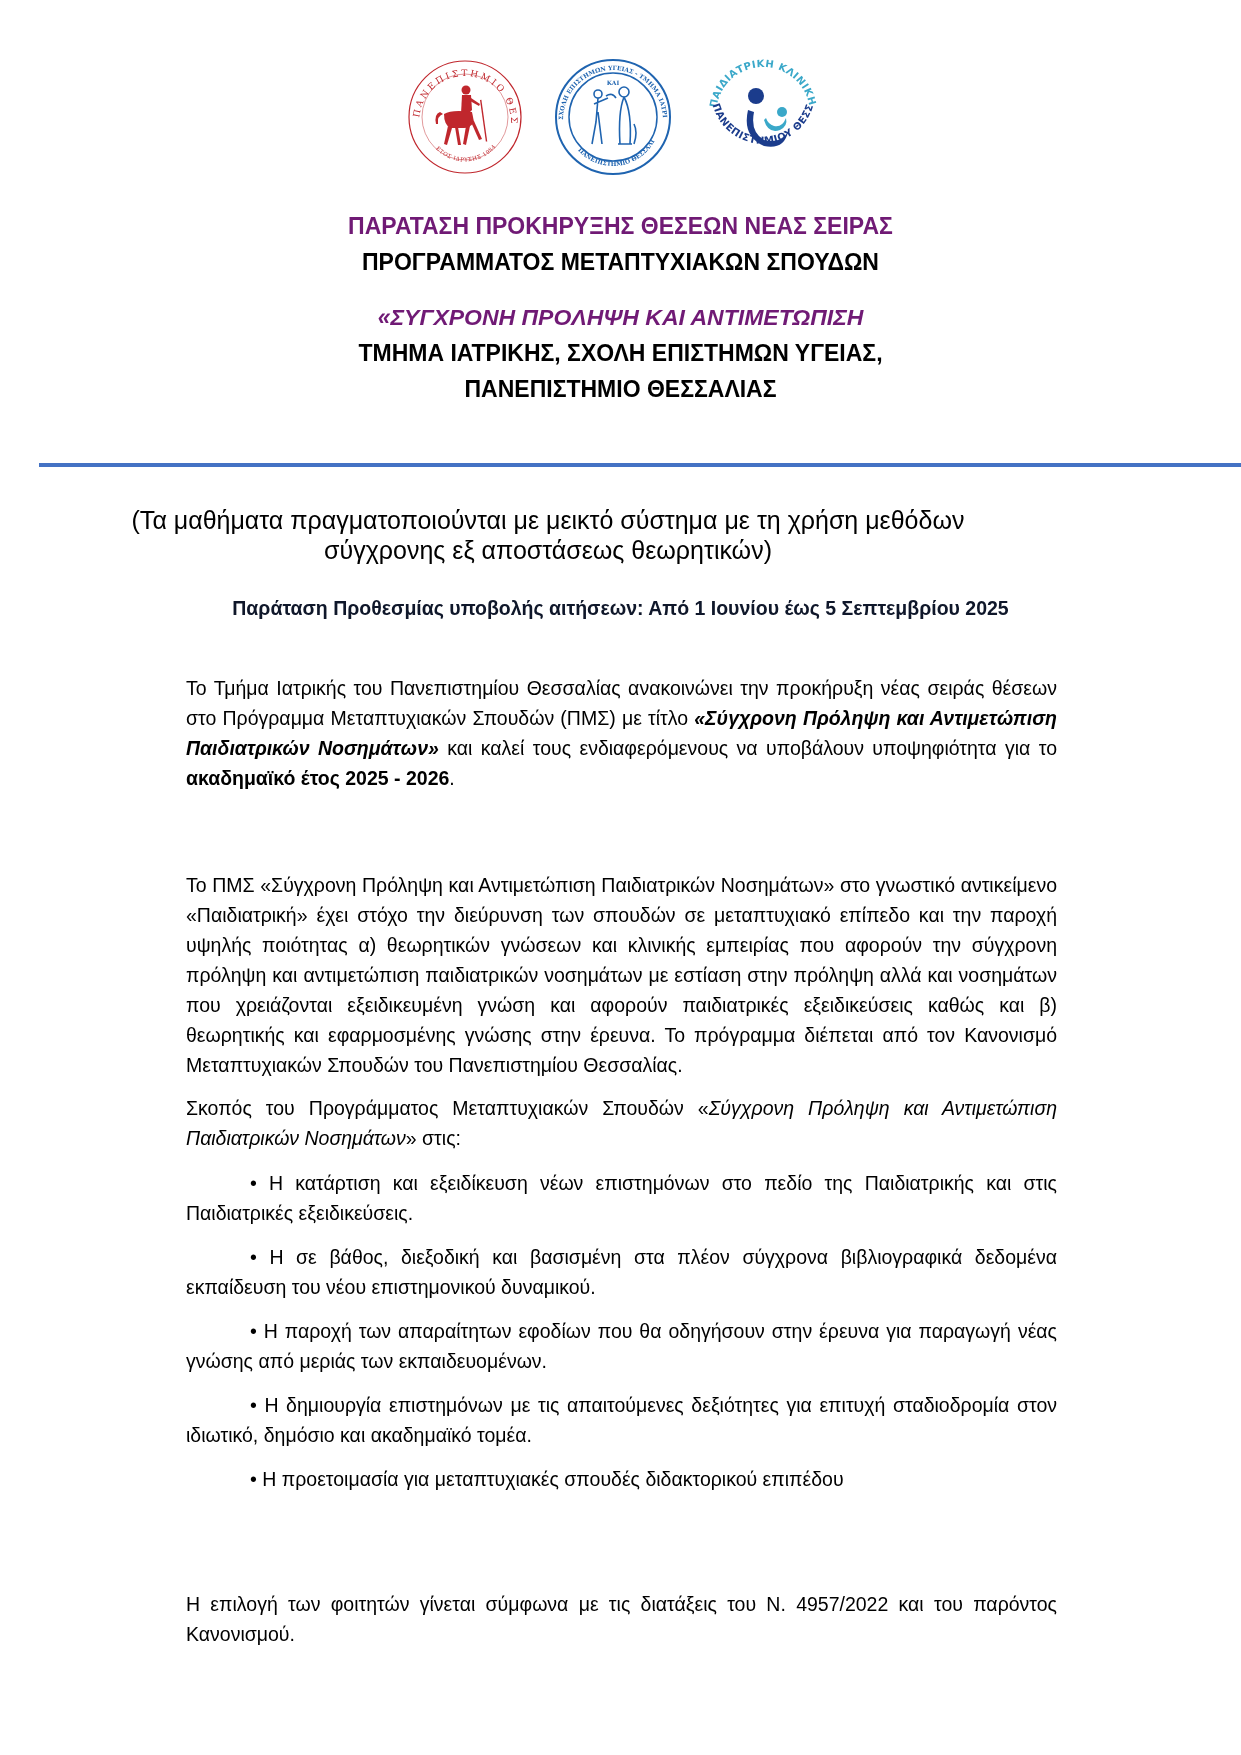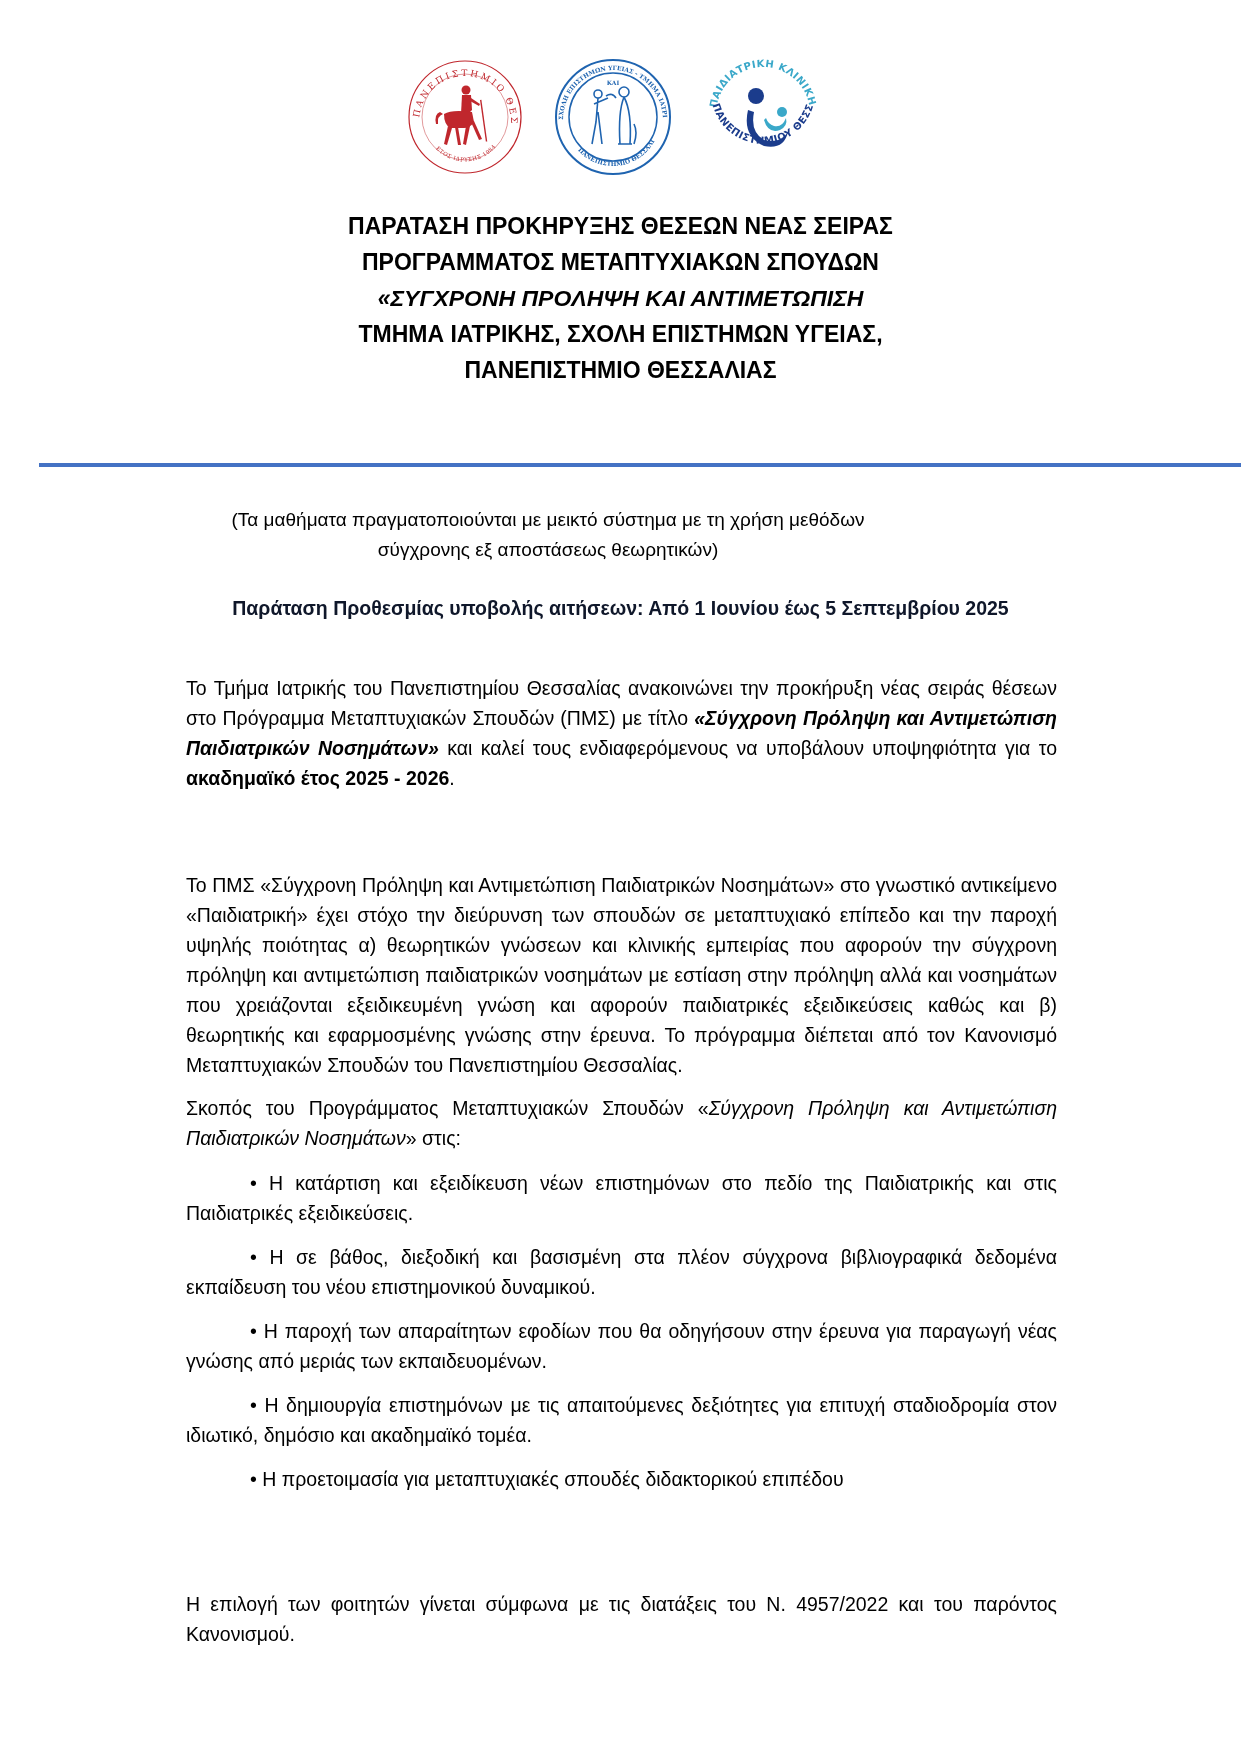--- a/index.html
+++ b/index.html
@@ -5,25 +5,25 @@
   html, body { margin: 0; padding: 0; background: #ffffff; }
   body { width: 1241px; height: 1755px; position: relative; overflow: hidden;
          font-family: "Liberation Sans", sans-serif; color: #000; }
   .logos { position: absolute; top: 52px; left: 0; width: 1241px; height: 130px; }
   .logo { position: absolute; top: 0; width: 130px; height: 130px; }
   #logo1 { left: 400px; }
   #logo2 { left: 548px; }
   #logo3 { left: 698px; }
   .header { position: absolute; top: 208px; left: 0; width: 1241px; text-align: center; }
   .hline { font-weight: bold; font-size: 23px; line-height: 36px; height: 36px; white-space: nowrap; }
-  .red { color: #000000; }
-  .italic { font-style: italic; }
+  .red { color: #701a75; }
+  .italic { font-style: italic; margin-top: 19px; }
   .rule { position: absolute; top: 463px; left: 39px; width: 1202px; height: 4px; background: #4472c4; }
   .note { position: absolute; top: 505px; left: 0; width: 1096px; text-align: center;
-          font-size: 19px; line-height: 30px; }
+          font-size: 25px; line-height: 30px; }
   .deadline { position: absolute; top: 593px; left: 0; width: 1241px; text-align: center;
           color: #0f172a; font-weight: bold; font-size: 19.5px; line-height: 30px; white-space: nowrap; }
   .body { position: absolute; left: 186px; width: 871px; font-size: 19.5px; line-height: 30px; text-align: justify; margin-top: 16px; }
   .p1 { top: 657px; }
   .p2 { top: 854px; }
   .p3 { top: 1077px; }
   .bul { position: absolute; left: 186px; width: 871px; font-size: 19.5px; line-height: 30px; text-align: justify; text-indent: 64px; }
   .b1 { top: 1168px; }
   .b2 { top: 1242px; }
   .b3 { top: 1316px; }

